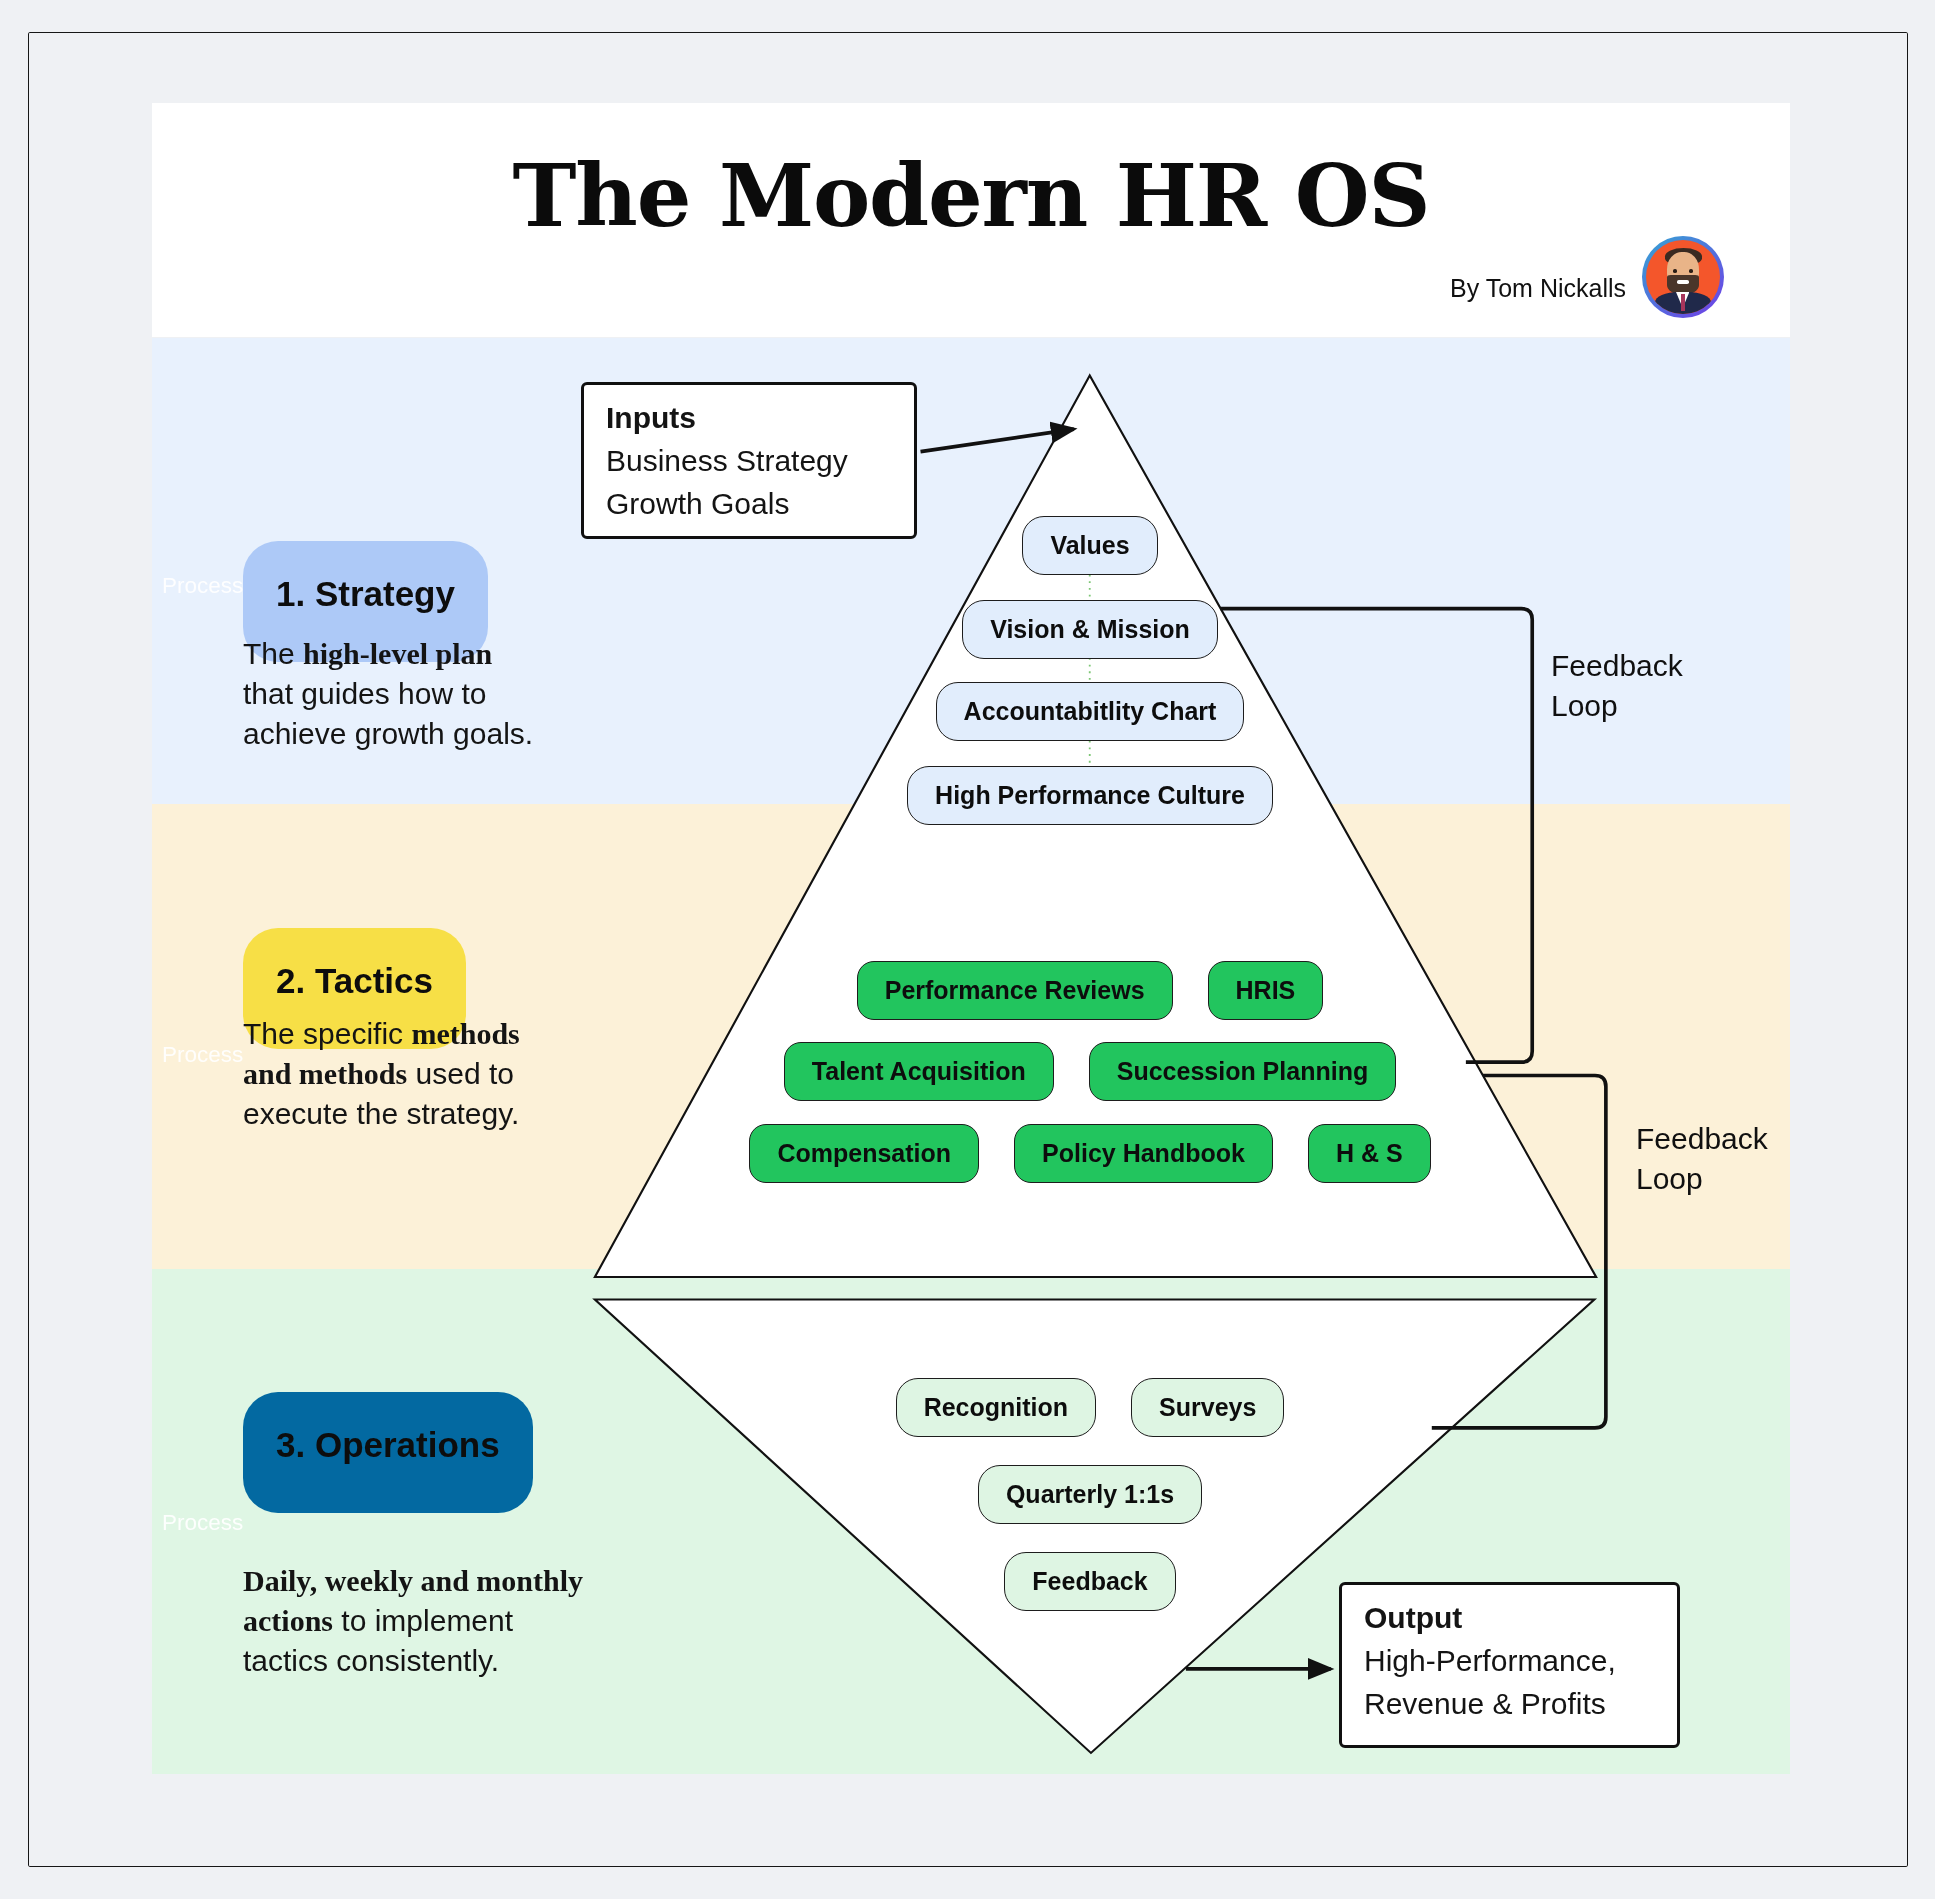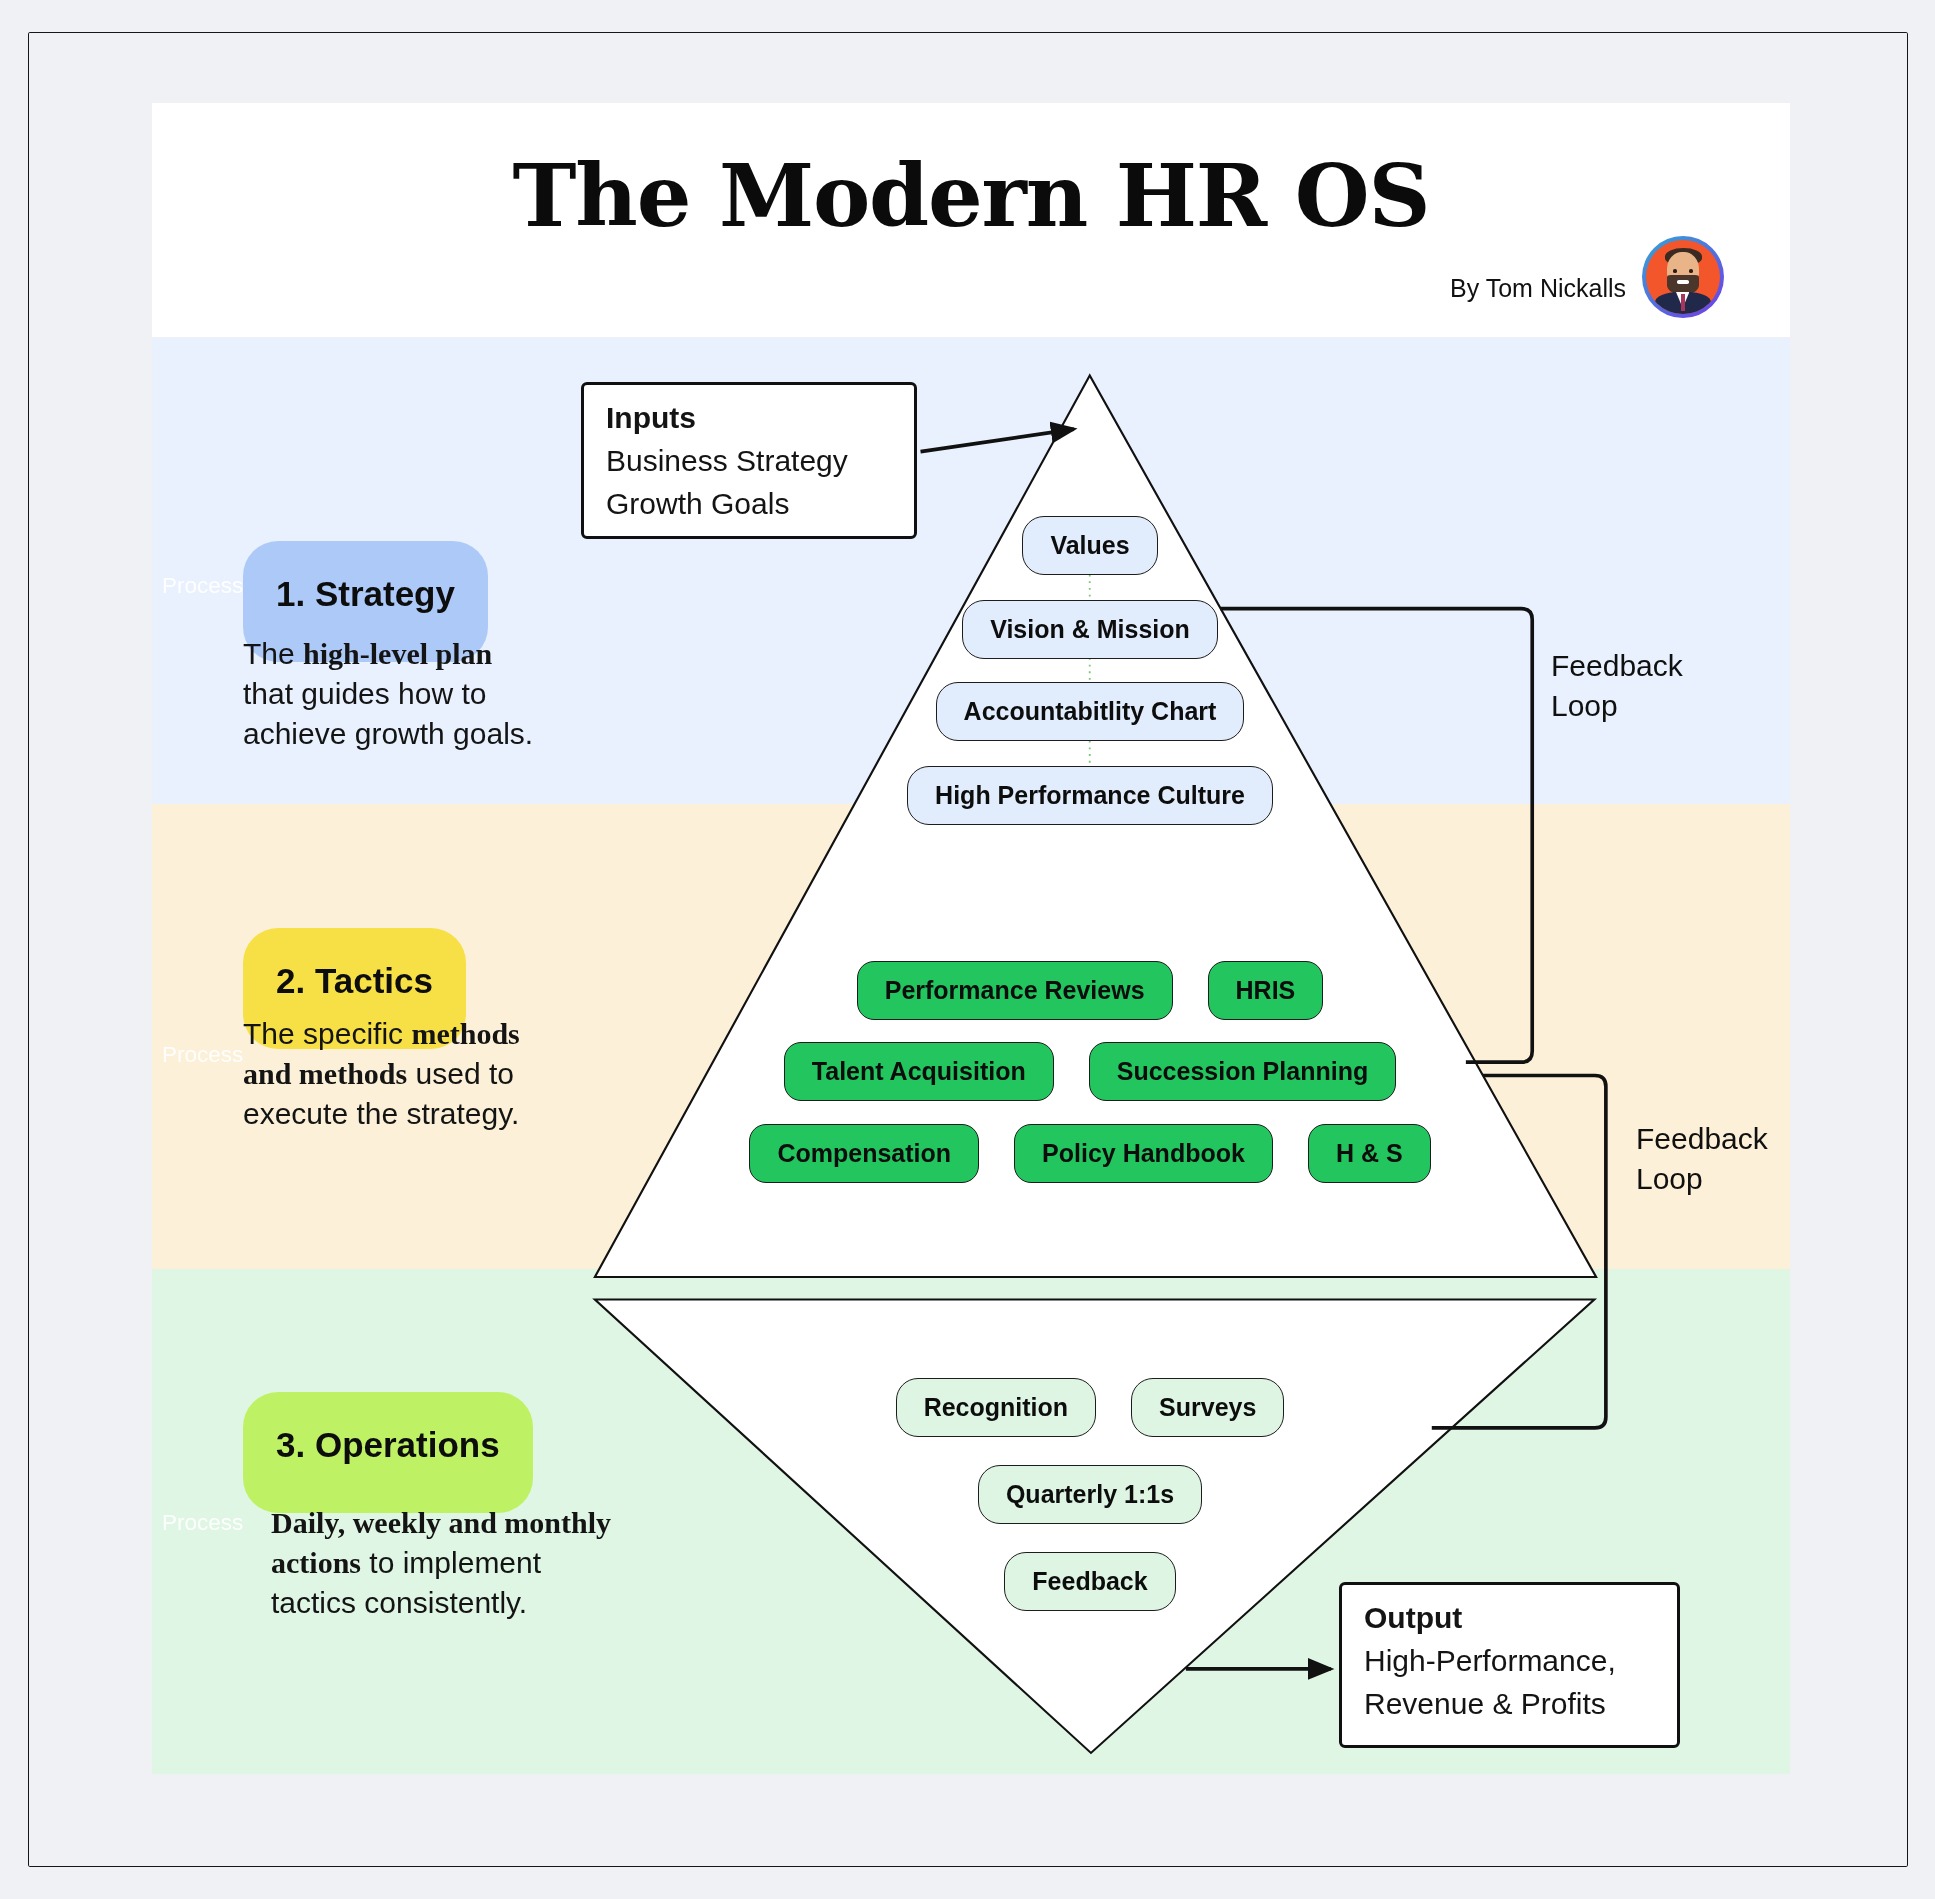--- a/index.html
+++ b/index.html
@@ -50,21 +50,21 @@
 
   svg.overlay{position:absolute;left:0;top:0;}
 
   .section-label{
     position:absolute;left:243px;height:85px;line-height:69px;
     border-radius:35px;padding:18px 33px;font-size:35px;font-weight:bold;color:#0d0d0d;
     display:inline-block;
   }
   .label-strategy{background:#adc9f7;}
   .label-tactics{background:#f7df46;}
-  .label-operations{background:#bef264;}
+  .label-operations{background:#0369a1;}
 
   .section-desc{
     position:absolute;left:243px;width:402px;font-size:30px;line-height:40px;color:#141414;
   }
   .b{font-weight:bold;font-family:Liberation Serif, serif;}
 
   .prow{
     position:absolute;left:548px;width:1084px;
     display:flex;justify-content:center;gap:35px;align-items:center;
   }
@@ -151,21 +151,21 @@
 <div class="section-desc" style="top:634px;">
   <div><span>The </span><span class="b">high-level plan</span></div>
   <div>that guides how to</div>
   <div>achieve growth goals.</div>
 </div>
 <div class="section-desc" style="top:1014px;">
   <div><span>The specific </span><span class="b">methods</span></div>
   <div><span class="b">and methods</span><span> used to</span></div>
   <div>execute the strategy.</div>
 </div>
-<div class="section-desc" style="top:1503px;margin-left:28px;">
+<div class="section-desc" style="top:1561px;">
   <div><span class="b">Daily, weekly and monthly</span></div>
   <div><span class="b">actions</span><span> to implement</span></div>
   <div>tactics consistently.</div>
 </div>
 
 <div class="prow" style="top:516px;">
   <div class="pill pill-blue">Values</div>
 </div>
 <div class="prow" style="top:600px;">
   <div class="pill pill-blue">Vision &amp; Mission</div>

